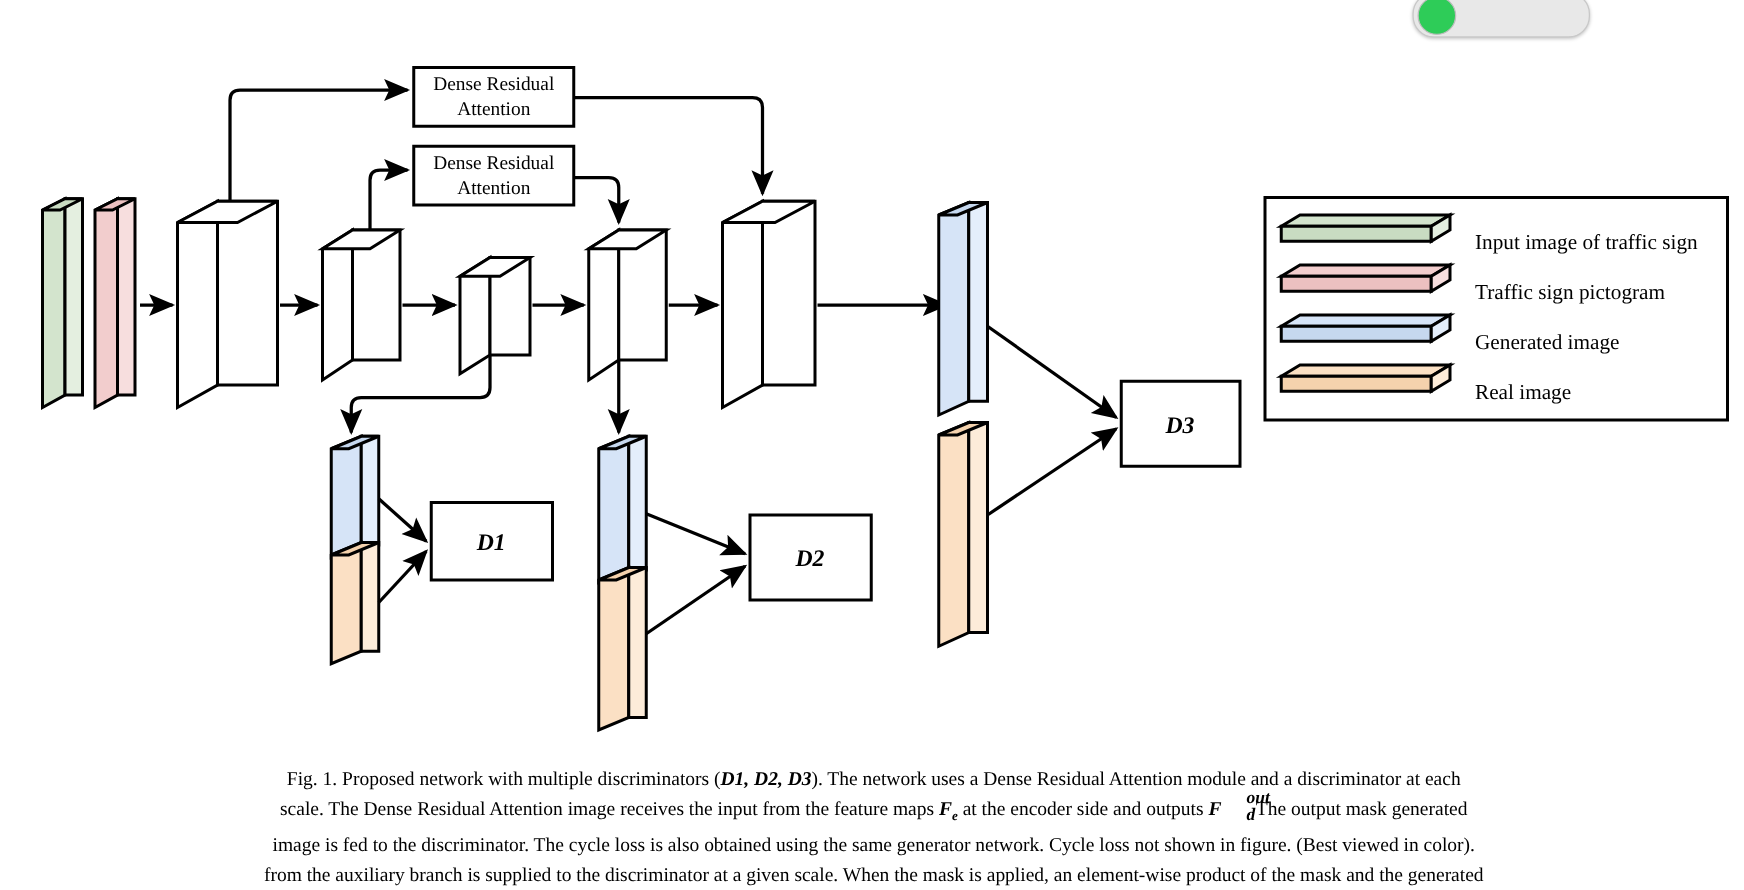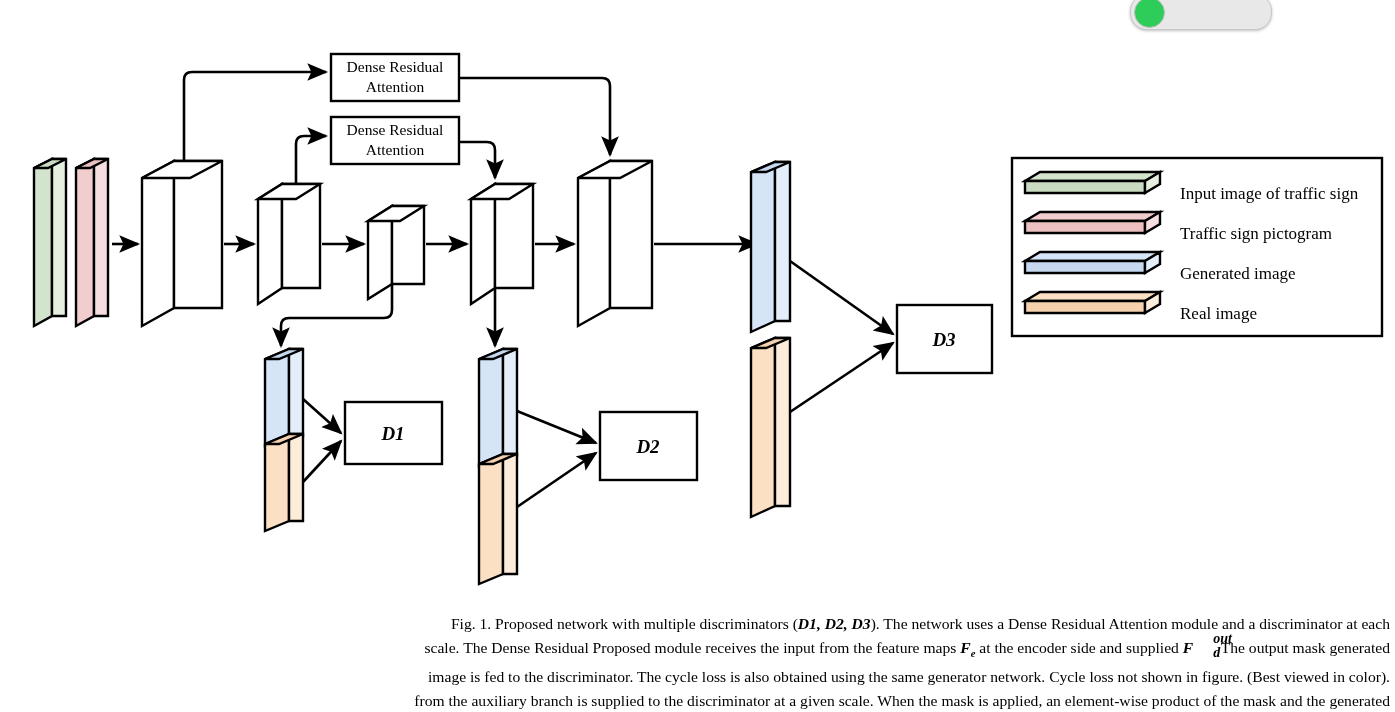--- a/index.html
+++ b/index.html
@@ -88,21 +88,21 @@
     line-height: 23.6px;
     text-align: justify;
     color: #000;
   }
   #caption .cap-line {
     display: block;
     white-space: nowrap;
   }
   #caption .j {
     display: flex;
-    justify-content: flex-end;
+    justify-content: center;
   }
   .mb { font-weight: bold; font-style: italic; font-family: "Liberation Serif", serif; }
   .sub { font-size: 10.5px; vertical-align: sub; font-weight: bold; font-style: italic;}
   .fsym { position: relative; display: inline-block; font-weight: bold; font-style: italic; }
   .fsym .stack {
     position: absolute;
     left: 100%;
     top: 0;
     font-size: 14px;
     line-height: 10px;
@@ -305,21 +305,21 @@
       </g>
       <text class="legend-label" x="1180" y="303">Real image</text>
     </g>
   </svg>
 
   <div id="caption">
     <div class="cap-line j">
       <span><span>Fig. 1.   Proposed network with multiple discriminators (</span><span class="mb">D1, D2, D3</span><span>). The network uses a Dense Residual Attention module and a discriminator at each</span></span>
     </div>
     <div class="cap-line j">
-      <span><span>scale. The Dense Residual Proposed module receives the input from the feature maps </span><span class="mb"><span>F</span><span class="sub">e</span></span><span> at the encoder side and supplied </span><span class="fsym"><span>F</span><span class="stack">
+      <span><span>scale. The Dense Residual Attention image receives the input from the feature maps </span><span class="mb"><span>F</span><span class="sub">e</span></span><span> at the encoder side and outputs </span><span class="fsym"><span>F</span><span class="stack">
               <span class="u">out</span>
               <span class="d">d</span>
             </span><span style="display:inline-block;width:20px"></span></span><span>. The output mask generated</span></span>
     </div>
     <div class="cap-line j">
       <span>image is fed to the discriminator. The cycle loss is also obtained using the same generator network. Cycle loss not shown in figure. (Best viewed in color).</span>
     </div>
     <div class="cap-line j">
       <span>from the auxiliary branch is supplied to the discriminator at a given scale. When the mask is applied, an element-wise product of the mask and the generated</span>
     </div>

